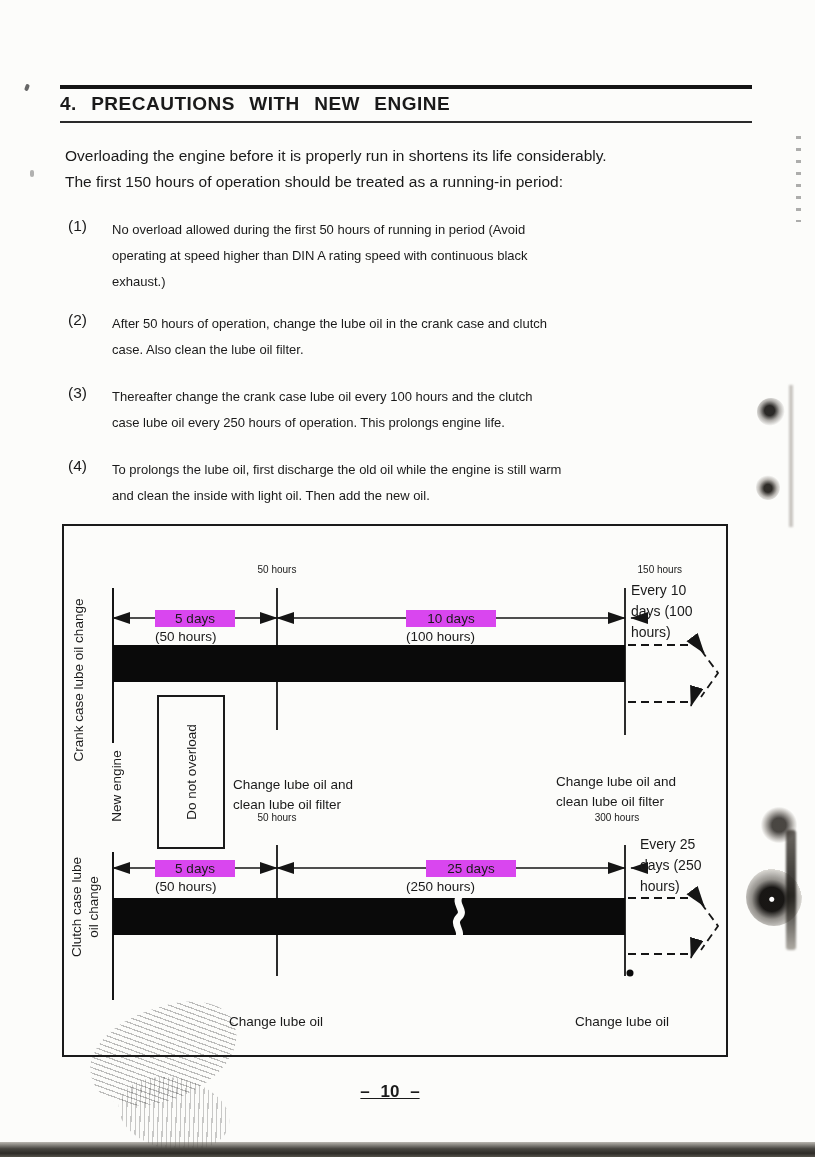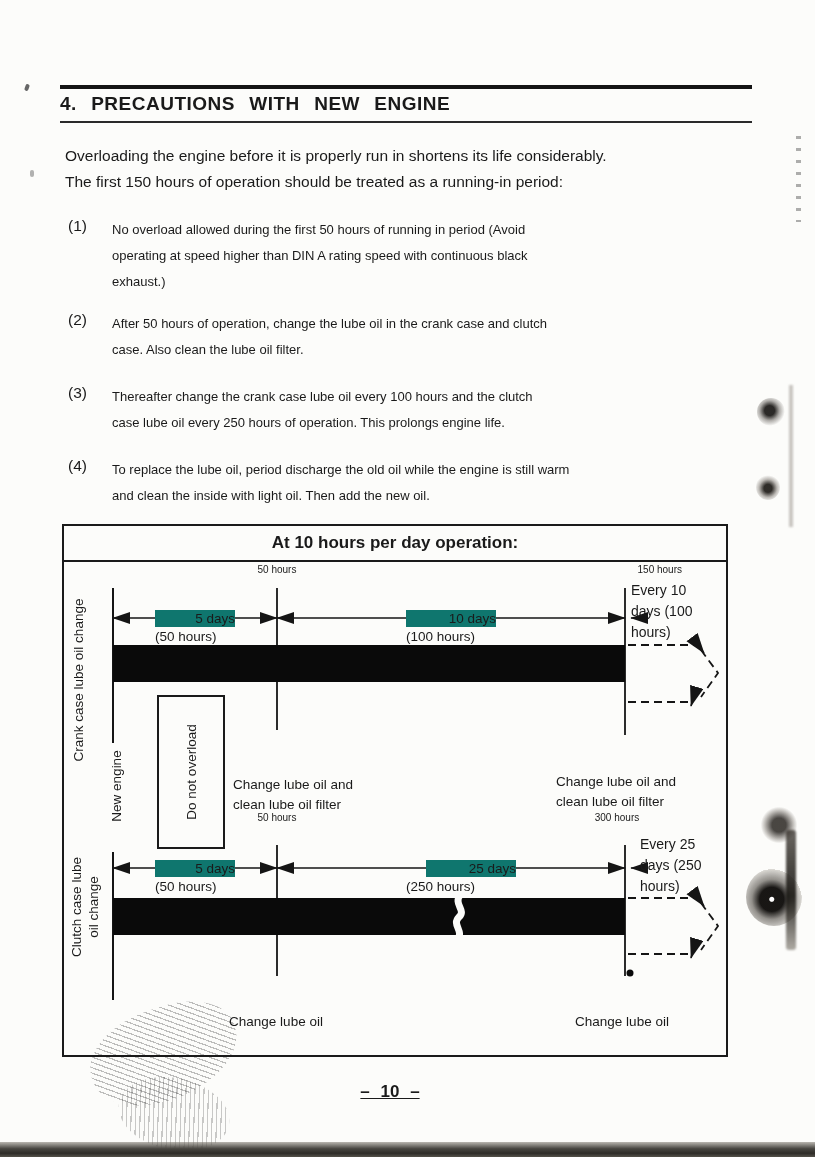--- a/index.html
+++ b/index.html
@@ -17,21 +17,21 @@
   .intro{left:65px;top:143px;width:700px;font-size:15.5px;line-height:26px;}
   .item-num{width:40px;font-size:15.5px;}
   .item-text{width:615px;font-size:13px;line-height:26px;}
   
   .dbox{left:62px;top:524px;width:662px;height:529px;border:2px solid #1a1a1a;}
   .dhead{position:absolute;left:0;top:0;width:100%;height:34px;line-height:34px;border-bottom:2px solid #1a1a1a;
          text-align:center;font-size:17px;font-weight:bold;}
   .dsvg{position:absolute;left:0;top:0;}
   .dlbl{position:absolute;font-size:13.5px;line-height:17px;}
   .milestone{position:absolute;font-size:10px;text-align:center;}
-  .onbar{background:#0f766e;text-align:right;height:17px;}
+  .onbar{background:#d946ef;text-align:center;height:17px;}
   .subhrs{text-align:left;}
   .repeat-lbl{position:absolute;font-size:14px;line-height:21px;}
   .event-lbl{position:absolute;font-size:13.5px;line-height:20px;margin-top:31px;}
   .dnob{position:absolute;left:93px;top:169px;width:64px;height:150px;border:2px solid #1a1a1a;}
   .rot{white-space:nowrap;}
   .rot-wrap{position:absolute;display:flex;align-items:center;justify-content:center;}
   
   .page-num{left:290px;top:1082px;width:200px;text-align:center;font-size:17px;font-weight:bold;word-spacing:6px;text-decoration:underline;}
   
   .blob1{left:757px;top:398px;width:28px;height:28px;border-radius:50%;
@@ -81,21 +81,21 @@
 </div>
 
 <div class="abs item-num" style="left:68px;top:384px;">(3)</div>
 <div class="abs item-text" style="left:112px;top:384px;">
   <div>Thereafter change the crank case lube oil every 100 hours and the clutch</div>
   <div>case lube oil every 250 hours of operation.  This prolongs engine life.</div>
 </div>
 
 <div class="abs item-num" style="left:68px;top:457px;">(4)</div>
 <div class="abs item-text" style="left:112px;top:457px;">
-  <div>To replace the lube oil, period discharge the old oil while the engine is still warm</div>
+  <div>To prolongs the lube oil, first discharge the old oil while the engine is still warm</div>
   <div>and clean the inside with light oil.  Then add the new oil.</div>
 </div>
 
 <div class="abs dbox">
 
   <svg class="dsvg" width="658" height="525" viewBox="0 0 658 525">
     <defs>
       <marker id="ar" viewBox="0 0 12 8" refX="11.5" refY="4" markerWidth="13" markerHeight="9" orient="auto-start-reverse">
         <path d="M0,0 L12,4 L0,8 z" fill="#151515"></path>
       </marker>
@@ -123,21 +123,20 @@
     <rect x="49" y="372" width="512" height="37" fill="#0a0a0a"></rect>
     <path d="M397,368 C388,378 403,384 395,391 C387,399 401,405 393,414" fill="none" stroke="#fcfcfa" stroke-width="7"></path>
     <line x1="564" y1="372" x2="634" y2="372" stroke="#151515" stroke-width="1.8" stroke-dasharray="8 5"></line>
     <line x1="564" y1="428" x2="626" y2="428" stroke="#151515" stroke-width="1.8" stroke-dasharray="8 5"></line>
     <polyline points="637,377 654,400 637,424" fill="none" stroke="#151515" stroke-width="1.8" stroke-dasharray="8 5"></polyline>
     <line x1="634" y1="372" x2="640" y2="380" stroke="#151515" stroke-width="1.6" marker-end="url(#ar)"></line>
     <line x1="630" y1="422" x2="627" y2="432" stroke="#151515" stroke-width="1.6" marker-end="url(#ar)"></line>
     <circle cx="566" cy="447" r="3.5" fill="#0a0a0a"></circle>
   </svg>
 
-  <div class="dhead">At 10 hours per day operation:</div>
 
   <div class="milestone" style="left:153px;top:38px;width:120px;">50 hours</div>
   <div class="milestone" style="left:498px;top:38px;width:120px;text-align:right;">150 hours</div>
   <div class="dlbl onbar" style="left:91px;top:84px;width:80px;">5 days</div>
   <div class="dlbl subhrs" style="left:91px;top:102px;width:80px;">(50 hours)</div>
   <div class="dlbl onbar" style="left:342px;top:84px;width:90px;">10 days</div>
   <div class="dlbl subhrs" style="left:342px;top:102px;width:90px;">(100 hours)</div>
   <div class="repeat-lbl" style="left:567px;top:54px;width:76px;">Every 10 days (100 hours)</div>
   <div class="event-lbl" style="left:169px;top:218px;width:150px;">Change lube oil and clean lube oil filter</div>
   <div class="event-lbl" style="left:492px;top:215px;width:150px;">Change lube oil and clean lube oil filter</div>

